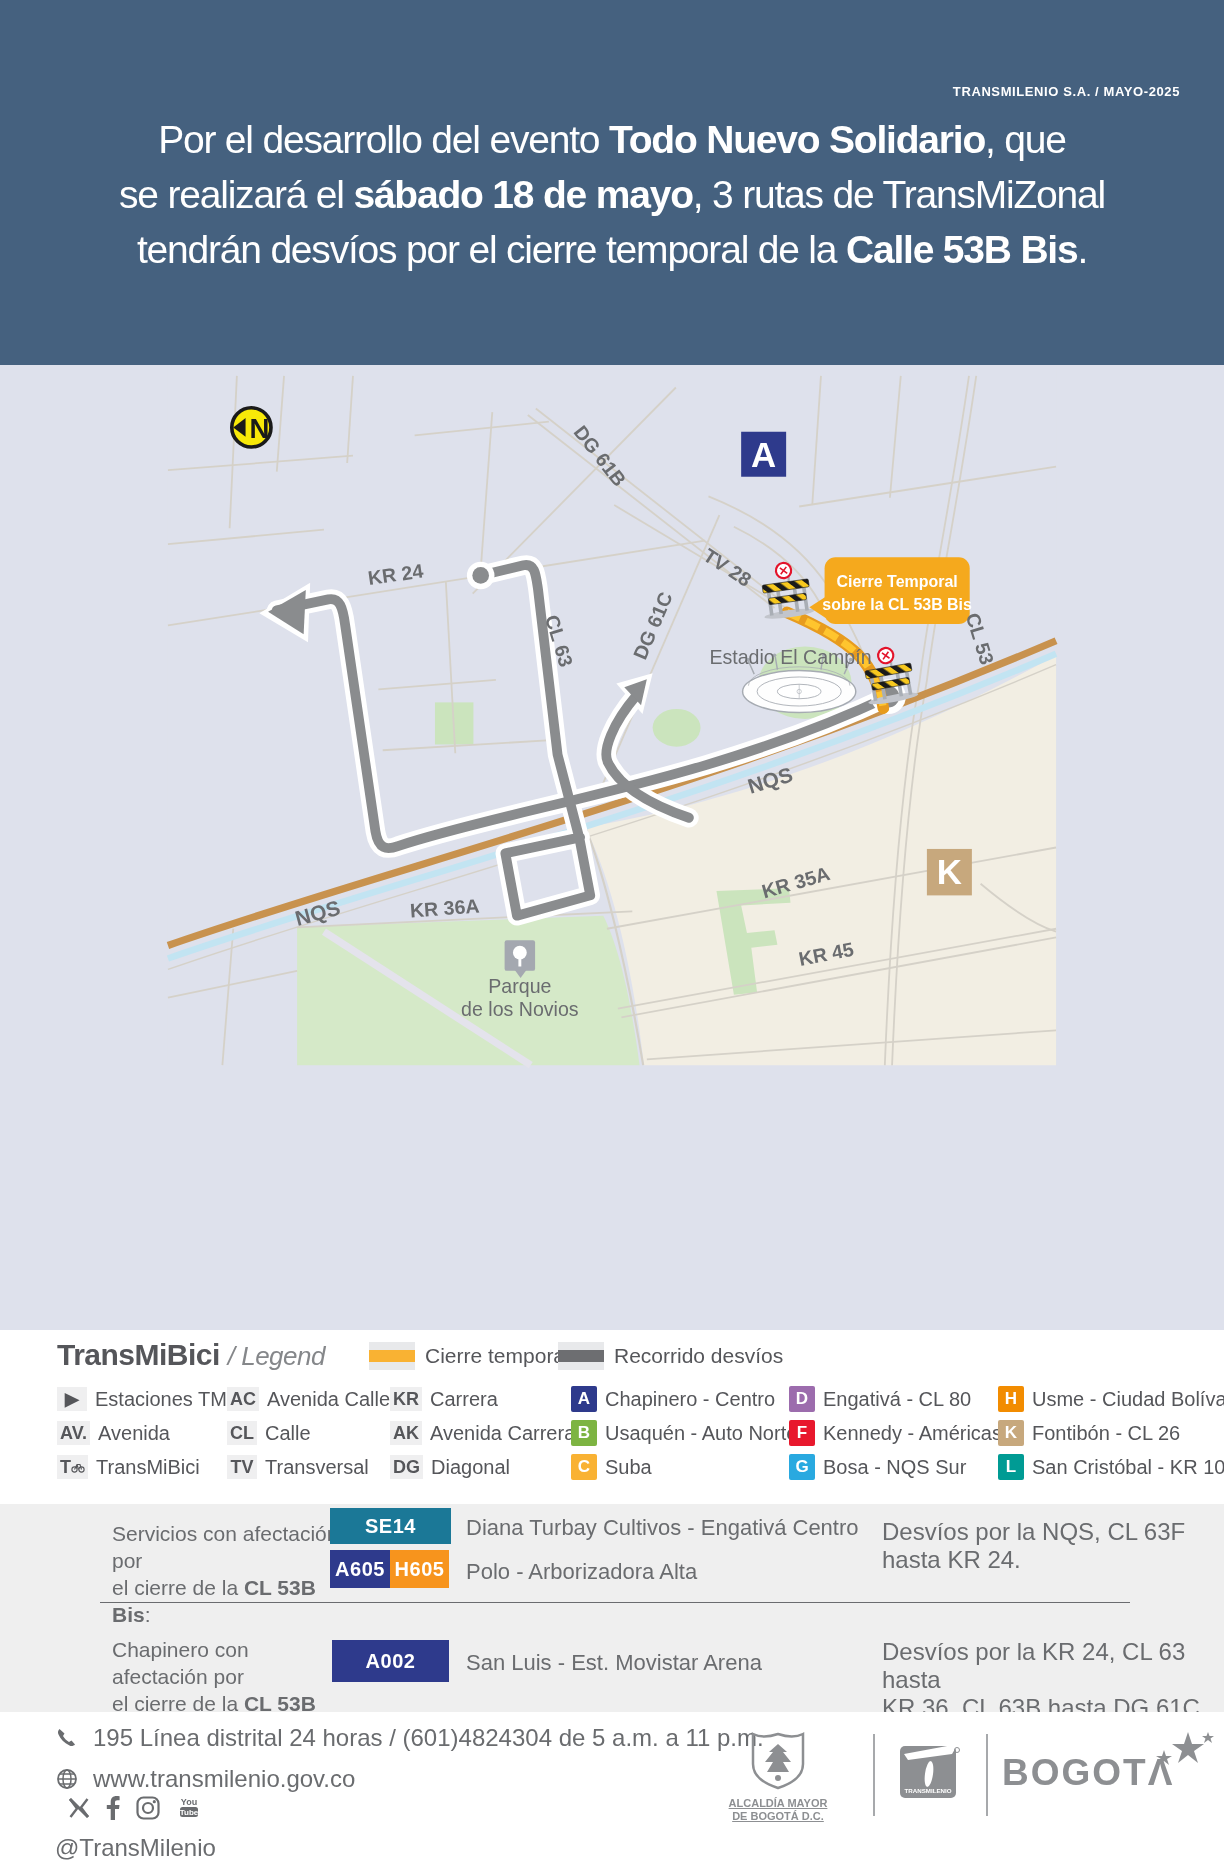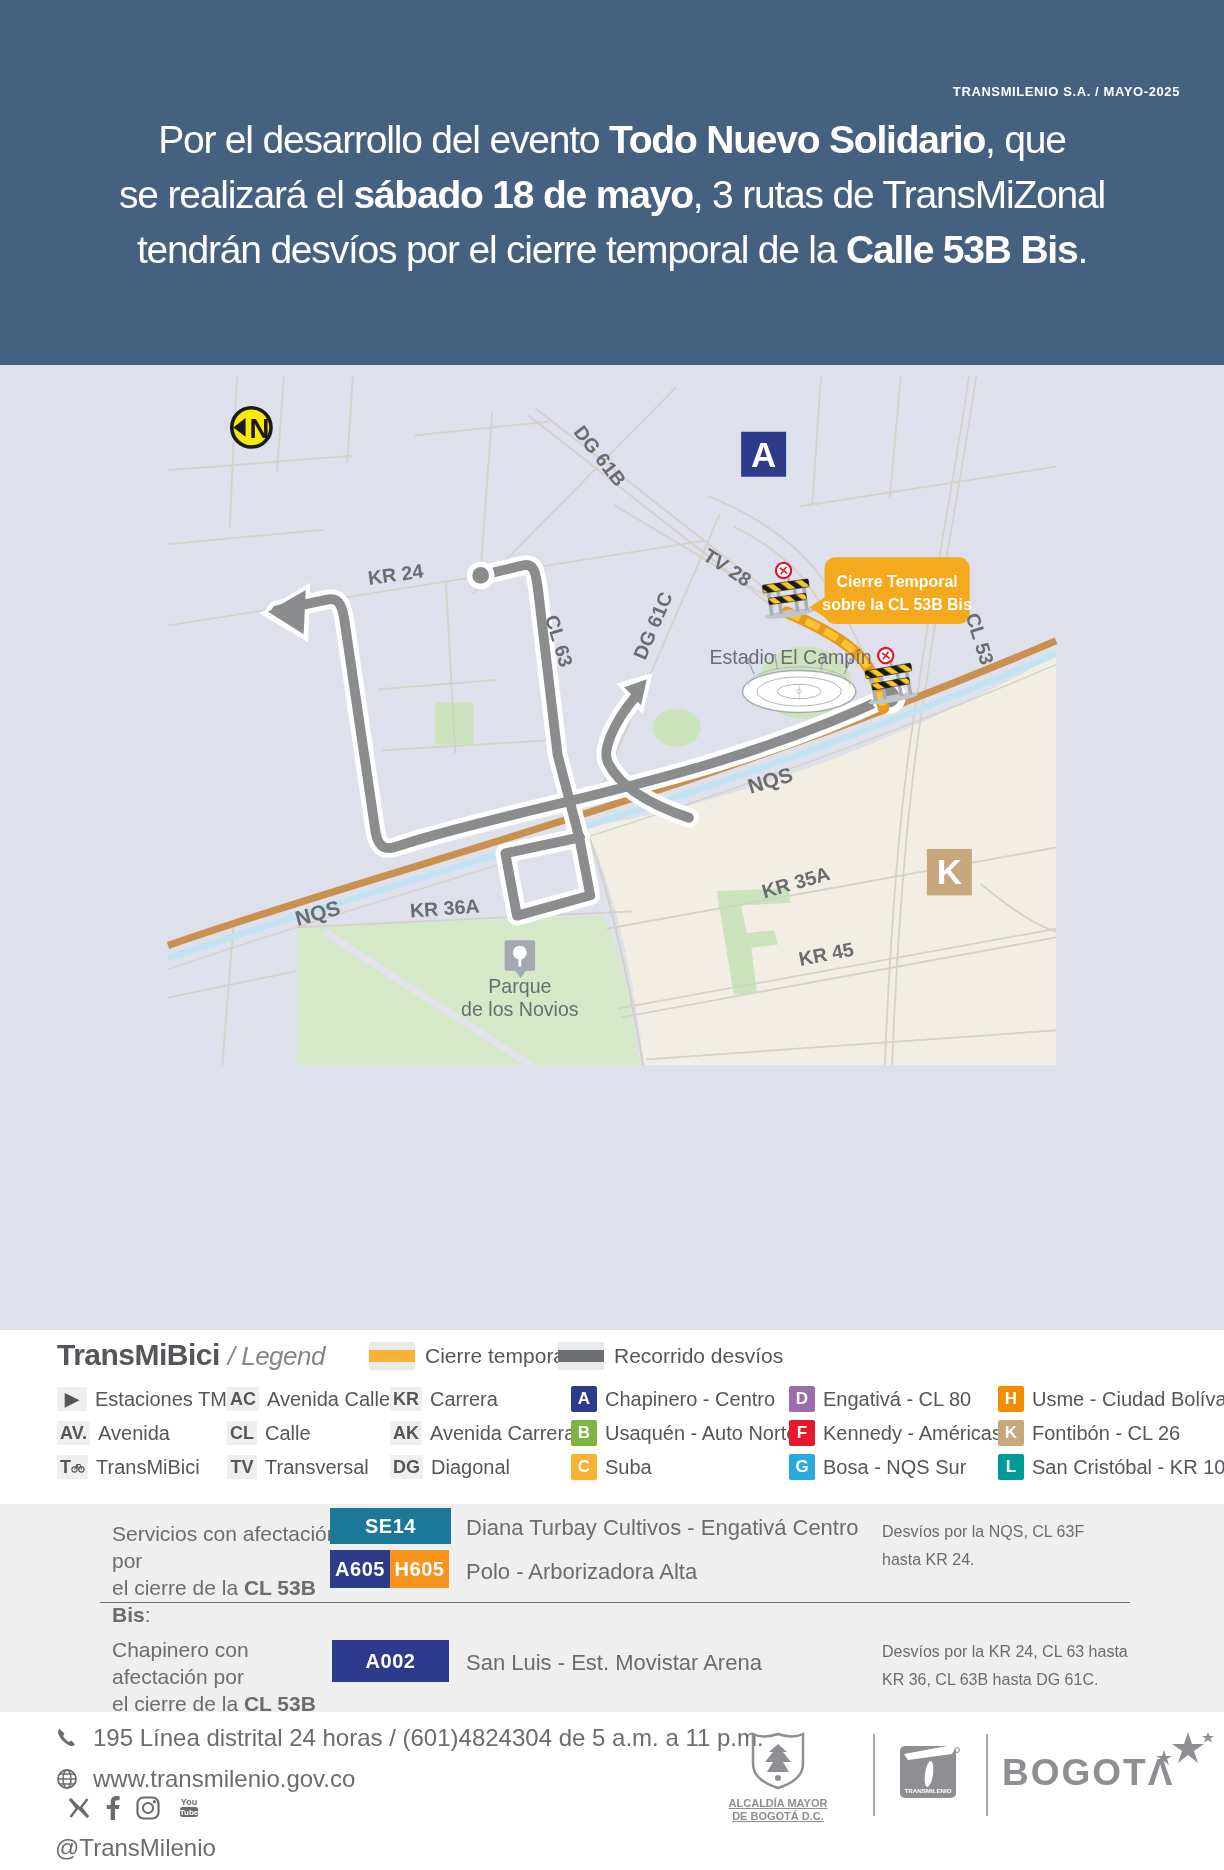--- a/index.html
+++ b/index.html
@@ -31,21 +31,21 @@
   .lg-label{font-size:20px;color:#55565A;white-space:nowrap;}
   .zone-sq{width:26px;height:26px;border-radius:2px;color:#fff;font-weight:700;font-size:17px;
            display:flex;align-items:center;justify-content:center;}
   
   .services{position:absolute;left:0;top:1504px;width:1224px;height:208px;background:#EFEFEF;}
   .sv-label{position:absolute;width:230px;font-size:21px;color:#6A6C6F;line-height:27px;}
   .sv-label .b{font-weight:700;}
   .badge{position:absolute;color:#fff;font-weight:700;font-size:20px;display:flex;
          align-items:center;justify-content:center;letter-spacing:.5px;}
   .sv-route{position:absolute;font-size:22px;color:#6A6C6F;white-space:nowrap;}
-  .sv-note{position:absolute;font-size:16px;color:#6A6C6F;line-height:28px;}
+  .sv-note{position:absolute;font-size:24px;color:#6A6C6F;line-height:28px;}
   .sv-divider{position:absolute;left:100px;top:98px;width:1030px;height:0;
               border-top:1.5px solid #6A6C6F;}
   
   .footer{position:absolute;left:0;top:1712px;width:1224px;height:158px;background:#fff;}
   .ft-row{position:absolute;left:55px;display:flex;align-items:center;gap:14px;
           color:#6A6C6F;font-size:24px;}
   .ft-icons{display:flex;align-items:center;gap:16px;}
   .verified{width:21px;height:21px;border-radius:50%;background:#29ABE2;color:#fff;font-size:13px;
             display:flex;align-items:center;justify-content:center;margin-left:4px;}
   .logo-sep{position:absolute;top:22px;width:2px;height:82px;background:#A7A9AC;}

